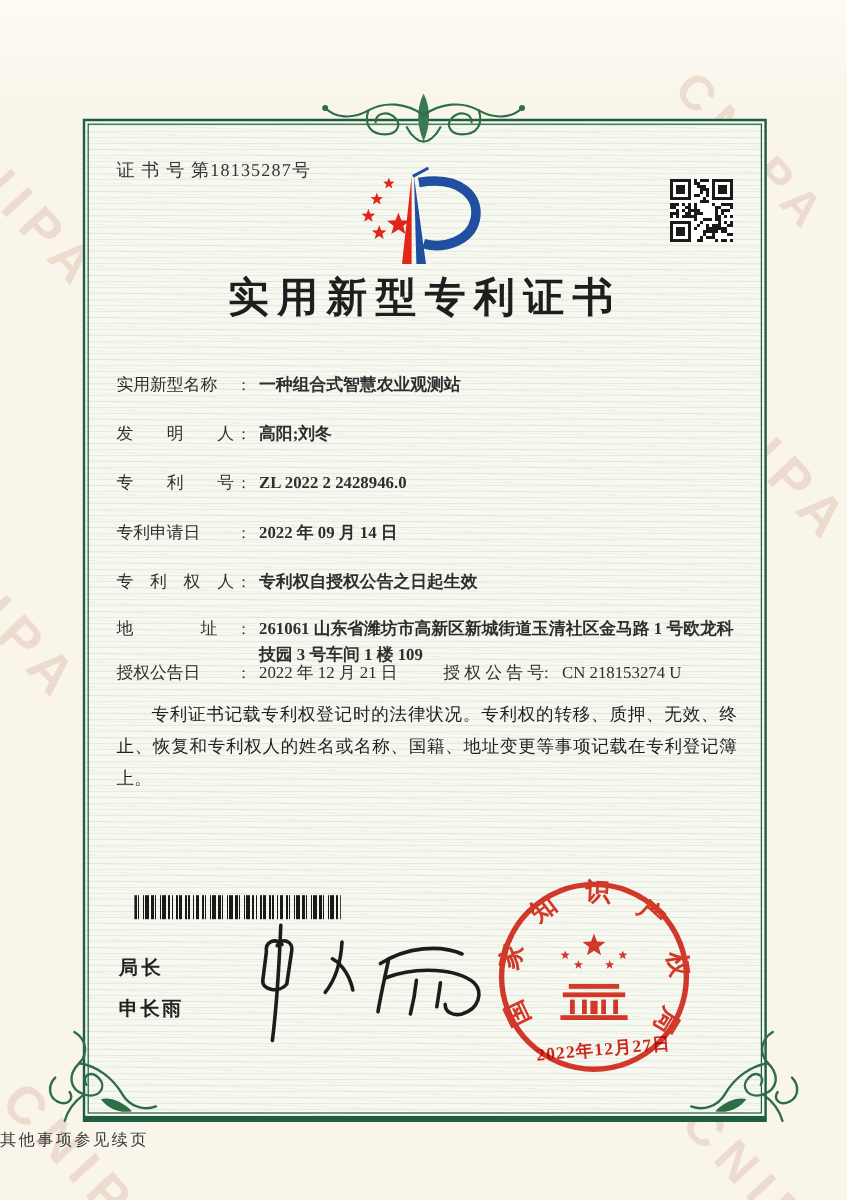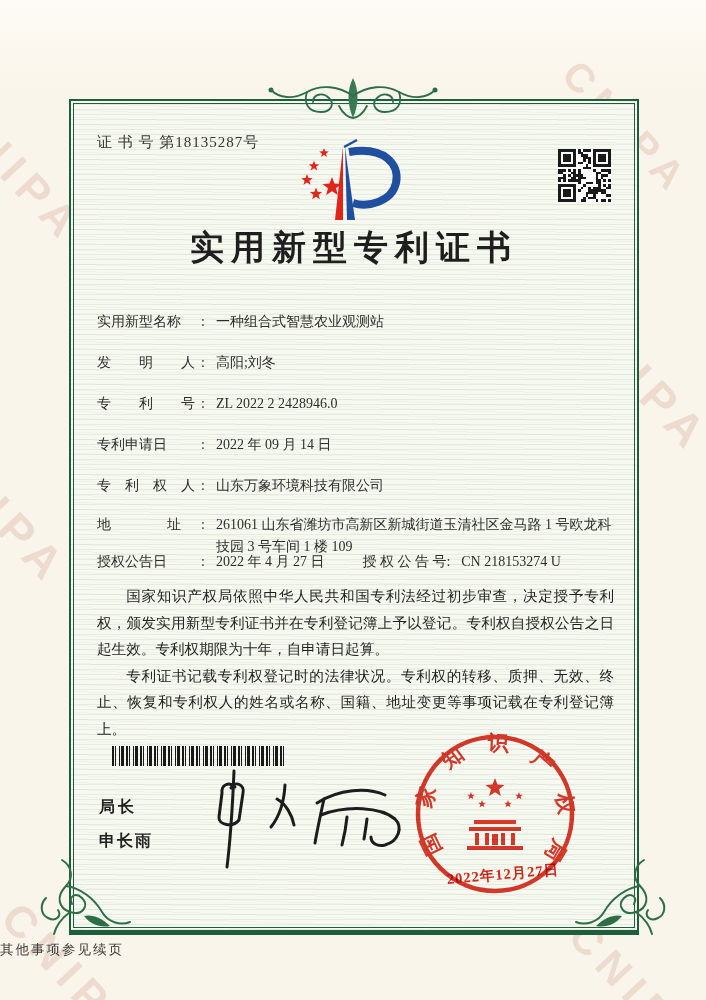--- a/index.html
+++ b/index.html
@@ -35,21 +35,21 @@
   .logo{position:absolute;left:226px;top:36px;}
   .qr{position:absolute;left:487px;top:48px;width:53px;height:53px;}
   .title{position:absolute;left:0;top:124px;width:100%;text-align:center;
          font-size:34px;font-weight:600;letter-spacing:7px;color:#1e1e1e;}
   
   .f-row{position:absolute;left:26px;width:520px;display:flex;align-items:flex-start;
          font-size:14px;line-height:22px;color:#2e2e2e;}
   .lbl{display:inline-block;min-width:104px;white-space:nowrap;flex:none;}
   .colon::before{content:":";}
   .colon{flex:none;margin-right:11px;}
-  .val{max-width:442px;}
+  .val{max-width:442px;font-weight:bold;}
   .r1{top:210px}.r2{top:251px}.r3{top:292px}.r4{top:333px}.r5{top:374px}.r6{top:413px}.r7{top:450px}
   .lbl2{display:inline-block;white-space:nowrap;flex:none;margin-left:38px;}
   
   .paras{position:absolute;left:26px;top:482px;width:517px;font-size:14.6px;
          line-height:26.5px;text-align:justify;color:#1f1f1f;}
   .paras p{margin:0;text-indent:2em;}
   
   .barcode{position:absolute;left:41px;top:645px;width:172px;height:20px;
     background:repeating-linear-gradient(90deg,#191919 0 2px,transparent 2px 3px,
       #191919 3px 4px,transparent 4px 7px,#191919 7px 8px,transparent 8px 9px,
@@ -252,38 +252,37 @@
       <span class="val">ZL 2022 2 2428946.0</span>
     </div>
     <div class="f-row r4">
       <span class="lbl">专利申请日</span>
         <span class="colon"></span>
       <span class="val">2022 年 09 月 14 日</span>
     </div>
     <div class="f-row r5">
       <span class="lbl">专　利　权　人</span>
         <span class="colon"></span>
-      <span class="val">山东万象环境科技有限公司</span>
+      <span class="val">专利权自授权公告之日起生效</span>
     </div>
     <div class="f-row r6">
       <span class="lbl">地　　　　址</span>
         <span class="colon"></span>
       <span class="val">261061 山东省潍坊市高新区新城街道玉清社区金马路 1 号欧龙科技园 3 号车间 1 楼 109</span>
     </div>
     <div class="f-row r7">
       <span class="lbl">授权公告日</span>
         <span class="colon"></span>
-      <span>2022 年 4 月 27 日</span>
+      <span>2022 年 12 月 21 日</span>
       <span class="lbl2">授 权 公 告 号</span>
         <span class="colon"></span>
       <span>CN 218153274 U</span>
     </div>
 
     <div class="paras">
-      <p>国家知识产权局依照中华人民共和国专利法经过初步审查，决定授予专利权，颁发实用新型专利证书并在专利登记簿上予以登记。专利权自授权公告之日起生效。专利权期限为十年，自申请日起算。</p>
       <p>专利证书记载专利权登记时的法律状况。专利权的转移、质押、无效、终止、恢复和专利权人的姓名或名称、国籍、地址变更等事项记载在专利登记簿上。</p>
     </div>
 
     <div class="barcode"></div>
 
     <div class="director-title">局长</div>
     <div class="director-name">申长雨</div>
 
     <svg class="sig" width="230" height="108" viewBox="0 0 230 108">
       <g fill="none" stroke="#1c1c1c" stroke-width="3" stroke-linecap="round">

